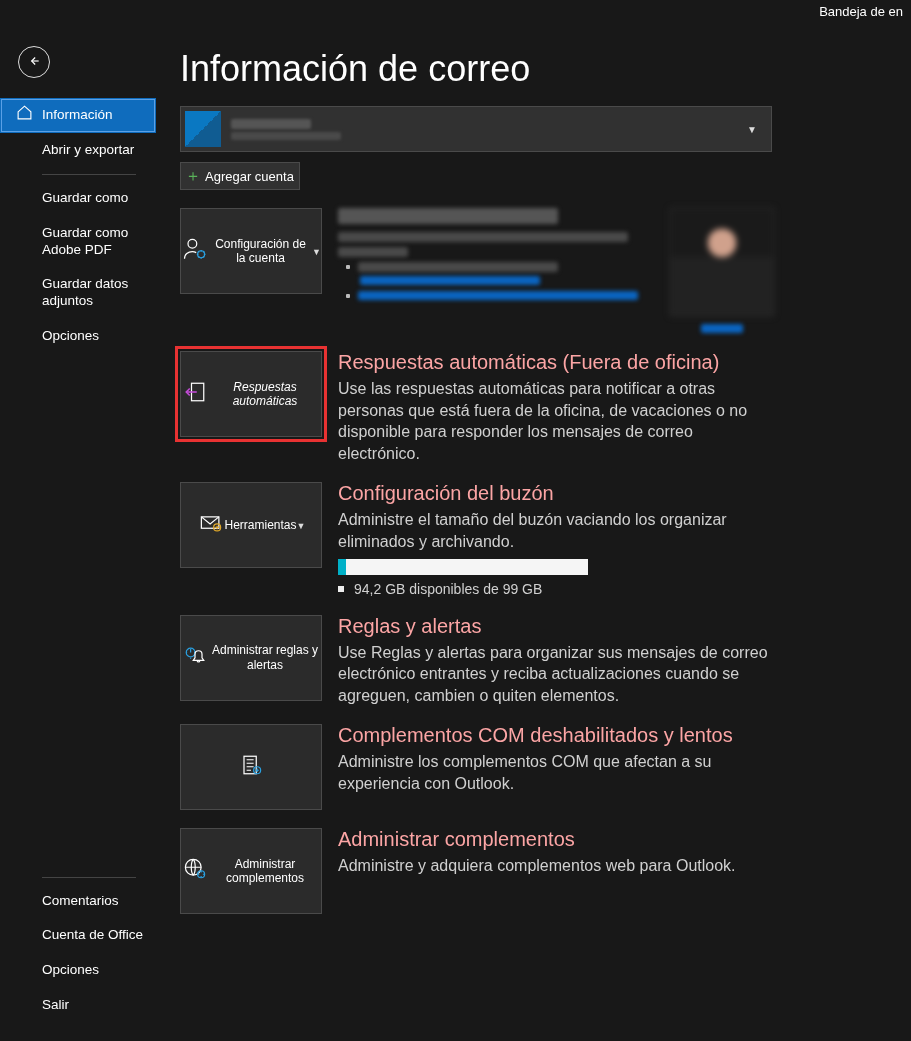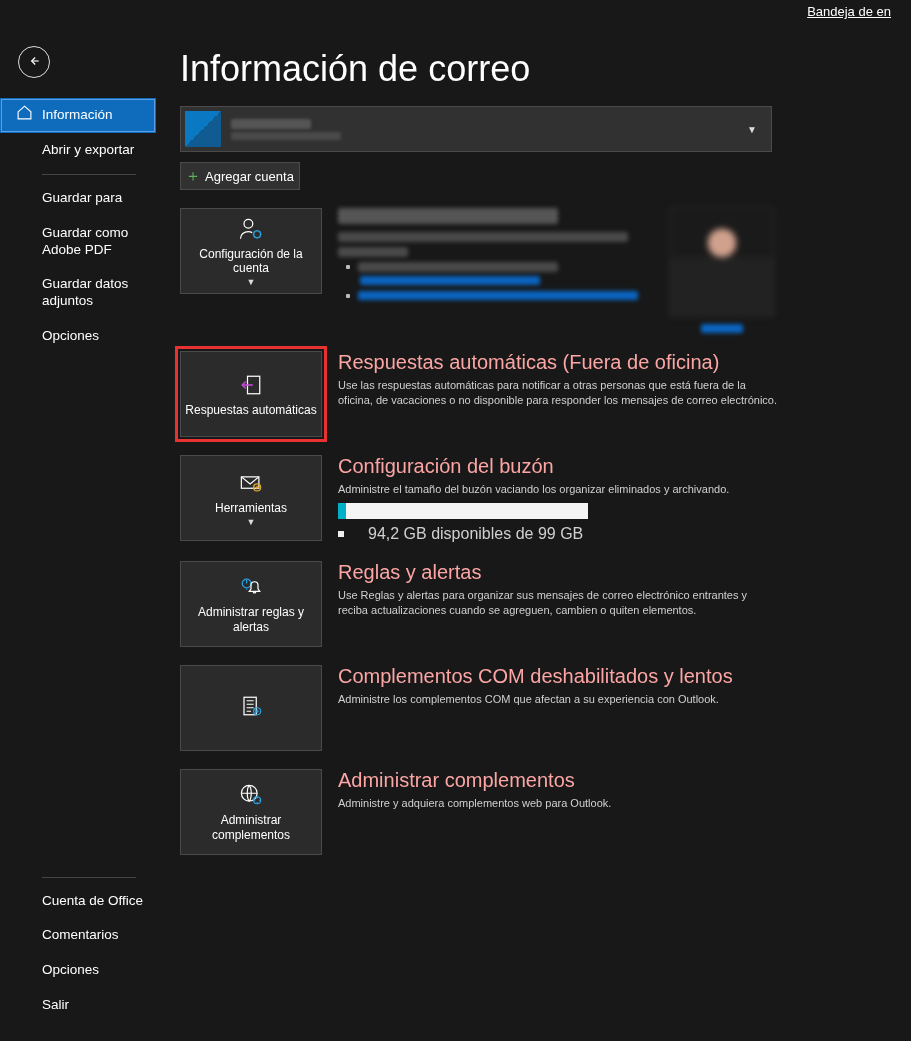--- a/index.html
+++ b/index.html
@@ -10,29 +10,28 @@
   background: #181818;
   color: #fff;
   font-family: "Segoe UI", Arial, sans-serif;
   font-size: 13px;
   overflow: hidden;
 }
 .titlebar {
   position: absolute;
   top: 0;
   left: 0;
-  right: 12px;
+  right: 0;
   height: 30px;
   text-align: right;
   padding-right: 8px;
   font-size: 13px;
   line-height: 24px;
   color: #fff;
   font-weight: 400;
-  text-decoration: underline;
 }
 .app {
   display: flex;
   height: 100%;
 }
 .sidebar {
   width: 156px;
   flex: 0 0 156px;
   background: #181818;
   display: flex;
@@ -150,52 +149,53 @@
   display: flex;
   margin-top: 18px;
   gap: 16px;
 }
 .tile {
   width: 140px;
   height: 84px;
   border: 1px solid #4a4a4a;
   background: #2b2b2b;
   display: flex;
-  flex-direction: column;
+  flex-direction: row;
   align-items: center;
   justify-content: center;
   text-align: center;
   font-size: 12px;
   color: #fff;
   cursor: pointer;
   position: relative;
   flex: 0 0 140px;
 }
 .tile.highlight {
   outline: 3px solid #e83232;
   outline-offset: 2px;
+  font-style: italic;
 }
 .tile .tile-icon { height: 28px; display: flex; align-items: center; justify-content: center; margin-bottom: 4px; }
 .tile .tile-icon svg { width: 28px; height: 28px; stroke: #fff; }
 .tile .tile-label { font-size: 12px; line-height: 1.2; }
 .tile .chev-down { font-size: 9px; color: #dcdcdc; margin-top: 2px; }
 
 .section-body {
   flex: 1;
   max-width: 440px;
 }
 .section-body h3 {
   margin: 0 0 4px 0;
   font-weight: 300;
   font-size: 20px;
   color: #fca5a5;
 }
 .section-body p {
   margin: 0;
-  font-size: 11px;
+  font-size: 16px;
   color: #d0d0d0;
   line-height: 1.35;
 }
 
 
 .acct-config .section-body { max-width: 310px; }
 .acct-config .blur-title { width: 220px; height: 16px; background: #555; filter: blur(2px); margin-bottom: 8px; border-radius: 2px; }
 .acct-config .blur-p { width: 290px; height: 10px; background: #4a4a4a; filter: blur(2px); margin-bottom: 5px; border-radius: 2px; }
 .acct-config .blur-link { background: #0a65c2; height: 9px; border-radius: 2px; filter: blur(2px); margin-left: 22px; margin-bottom: 6px; }
 .acct-config .bullet-row { display: flex; align-items: center; gap: 8px; margin-bottom: 4px; }
@@ -226,22 +226,22 @@
   margin-top: 6px;
   margin-bottom: 6px;
 }
 .progress-inner {
   height: 100%;
   background: #00b0c7;
 }
 .storage-line {
   display: flex;
   align-items: center;
-  gap: 24px;
-  font-size: 16px;
+  gap: 10px;
+  font-size: 14px;
   color: #d0d0d0;
 }
 .storage-line .sq {
   width: 6px; height: 6px; background: #eee;
 }
 </style>
 </head>
 <body>
 
 <div class="titlebar">Bandeja de en</div>
@@ -264,39 +264,39 @@
           <path d="M3 11 L12 3 L21 11 V21 H3 Z"></path>
         </svg>
       </span>
       <span>Información</span>
     </div>
     <div class="nav-item">
       <span>Abrir y exportar</span>
     </div>
     <div class="nav-sep"></div>
     <div class="nav-item">
-      <span>Guardar para</span>
+      <span>Guardar como</span>
     </div>
     <div class="nav-item">
       <span>Guardar como Adobe PDF</span>
     </div>
     <div class="nav-item">
       <span>Guardar datos adjuntos</span>
     </div>
     <div class="nav-item">
       <span>Opciones</span>
     </div>
 
     <div class="sidebar-spacer"></div>
     <div class="nav-sep"></div>
     <div class="nav-item">
+      <span>Comentarios</span>
+    </div>
+    <div class="nav-item">
       <span>Cuenta de Office</span>
-    </div>
-    <div class="nav-item">
-      <span>Comentarios</span>
     </div>
     <div class="nav-item">
       <span>Opciones</span>
     </div>
     <div class="nav-item" style="margin-bottom:18px;">
       <span>Salir</span>
     </div>
   </div>
 
   <div class="main">

